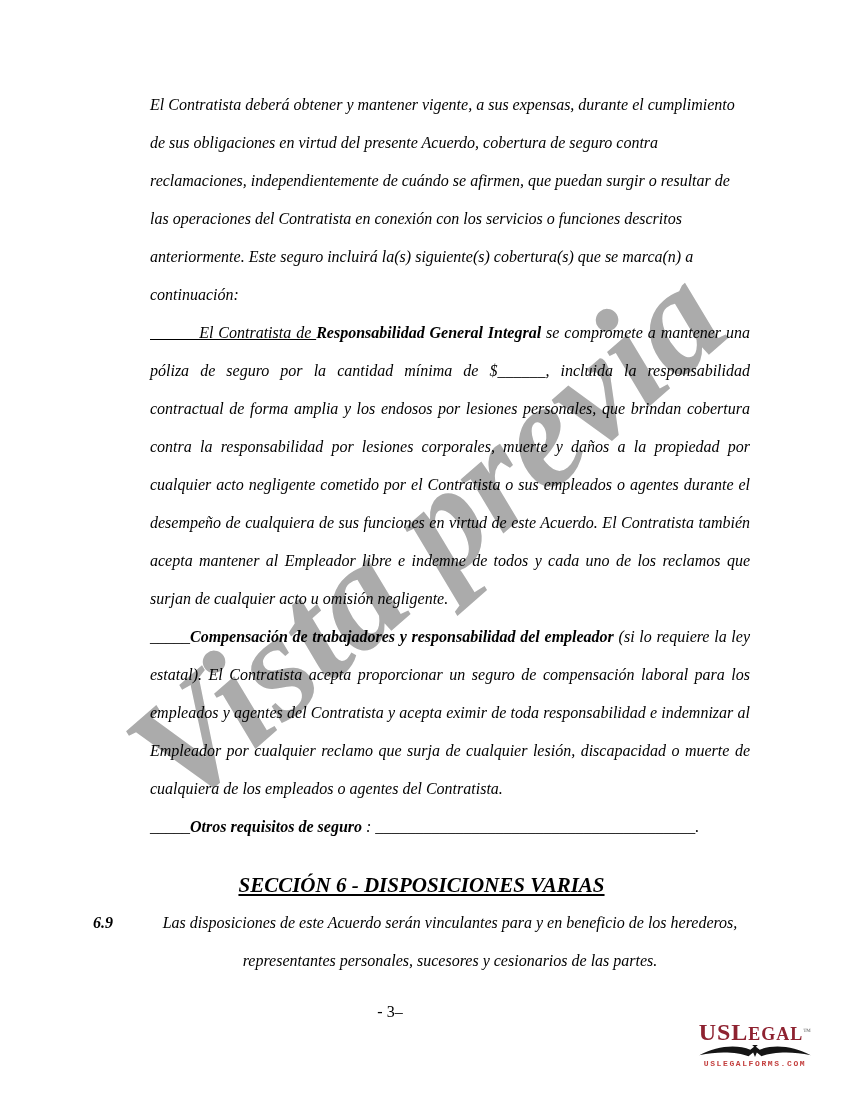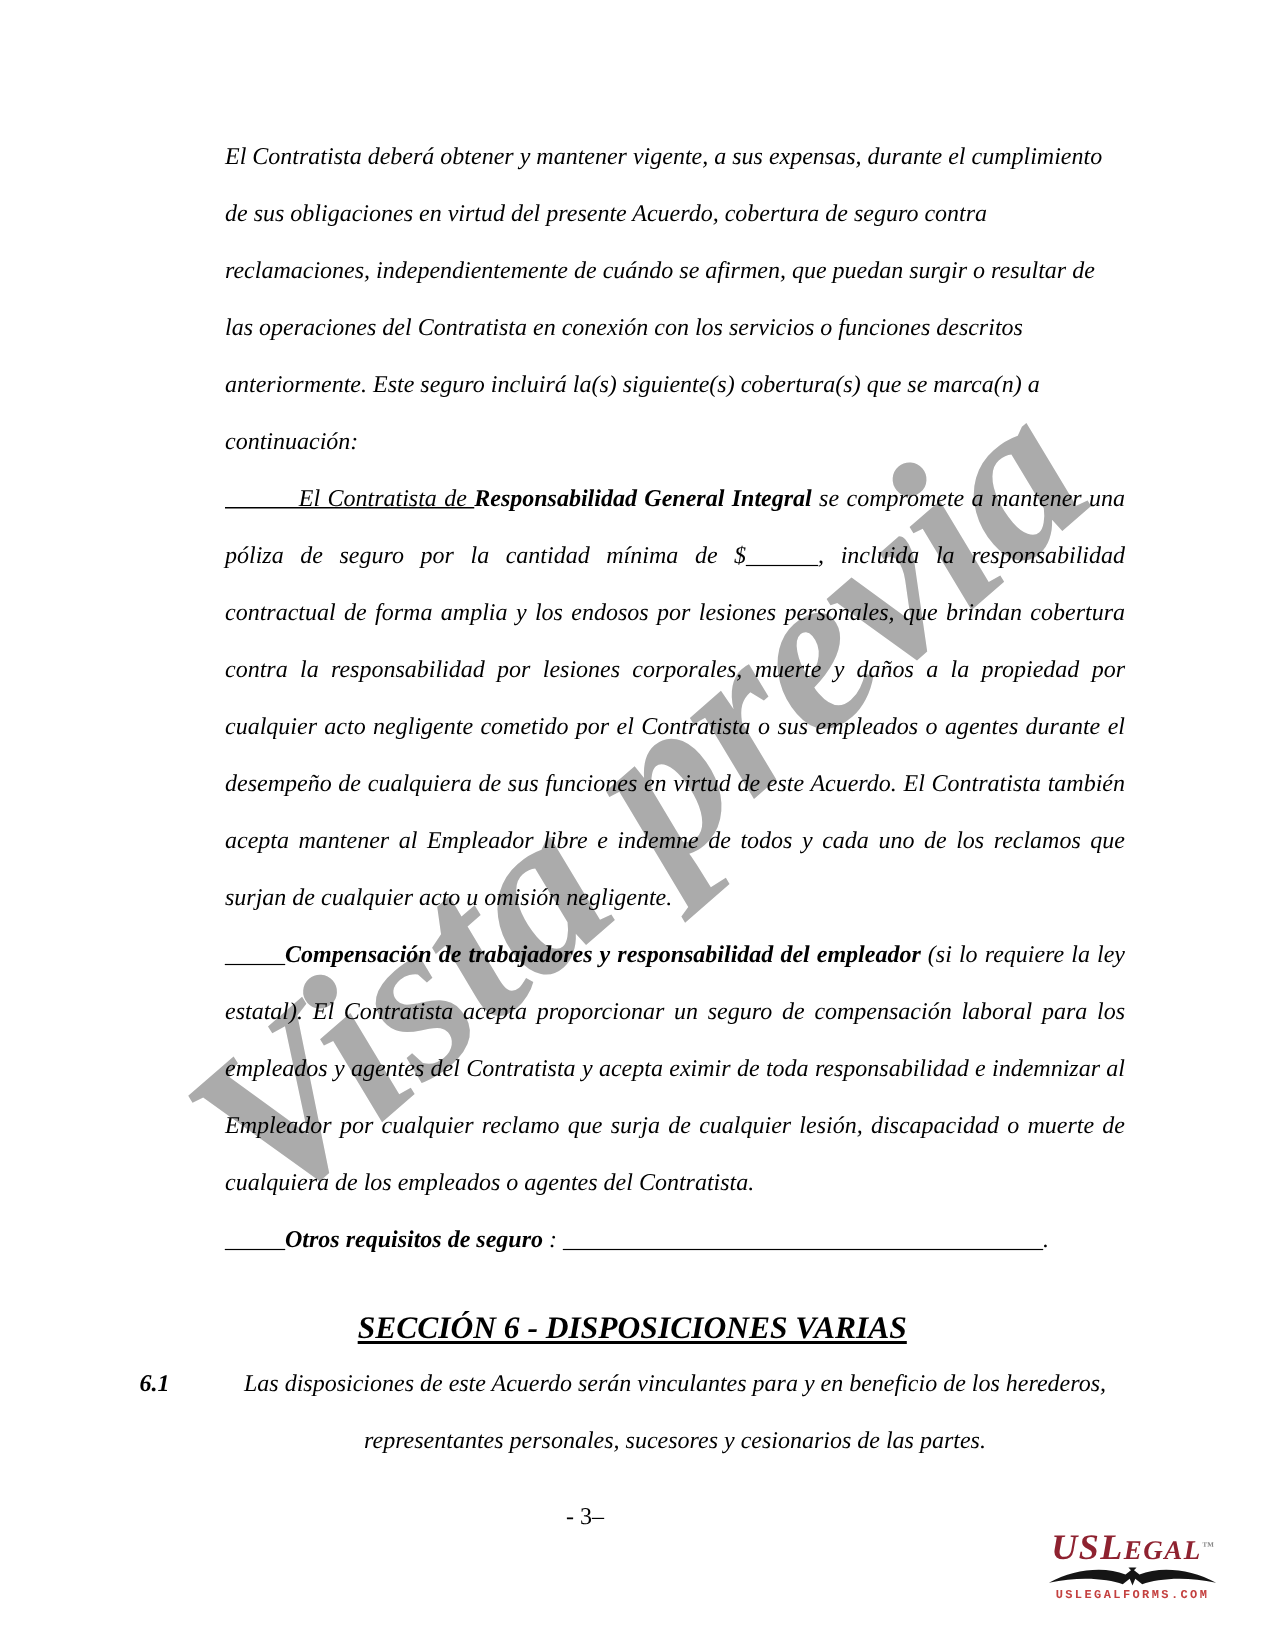--- a/index.html
+++ b/index.html
@@ -30,21 +30,21 @@
   .clause-num{font-weight:bold;width:57px;flex:none;}
   .clause-text{margin:0;width:600px;text-align:center;}
   .page-number{
     position:absolute;top:1003px;left:0;width:780px;text-align:center;
     font-size:16px;z-index:2;
   }
   .logo{
     position:absolute;right:30px;bottom:32px;text-align:center;z-index:2;width:130px;
   }
   .logo-line1{
-    color:#8e2230;font-weight:bold;letter-spacing:1px;line-height:26px;white-space:nowrap;font-style:italic;
+    color:#8e2230;font-weight:bold;letter-spacing:1px;line-height:26px;white-space:nowrap;
   }
   .logo-lg{font-size:24px;}
   .logo-sm{font-size:18px;}
   .logo-tm{font-size:8px;color:#8a8a8a;vertical-align:super;letter-spacing:0;}
   .eagle{display:block;margin:-3px auto 1px;width:112px;height:13px;}
   .logo-site{
     font-family:Liberation Mono, monospace;font-size:8px;font-weight:bold;
     color:#c4403f;letter-spacing:1.6px;white-space:nowrap;
   }
 </style>
@@ -61,21 +61,21 @@
 
     <p class="body just"><span class="ul">&nbsp;&nbsp;&nbsp;&nbsp;&nbsp;&nbsp;&nbsp;&nbsp;&nbsp;&nbsp;El Contratista de&nbsp;</span><span class="b">Responsabilidad General Integral</span><span> se compromete a mantener una póliza de seguro por la cantidad mínima de $______, incluida la responsabilidad contractual de forma amplia y los endosos por lesiones personales, que brindan cobertura contra la responsabilidad por lesiones corporales, muerte y daños a la propiedad por cualquier acto negligente cometido por el Contratista o sus empleados o agentes durante el desempeño de cualquiera de sus funciones en virtud de este Acuerdo. El Contratista también acepta mantener al Empleador libre e indemne de todos y cada uno de los reclamos que surjan de cualquier acto u omisión negligente.</span></p>
 
     <p class="body just"><span>_____</span><span class="b">Compensación de trabajadores y responsabilidad del empleador</span><span> (si lo requiere la ley estatal). El Contratista acepta proporcionar un seguro de compensación laboral para los empleados y agentes del Contratista y acepta eximir de toda responsabilidad e indemnizar al Empleador por cualquier reclamo que surja de cualquier lesión, discapacidad o muerte de cualquiera de los empleados o agentes del Contratista.</span></p>
 
     <p class="body"><span>_____</span><span class="b">Otros requisitos de seguro</span><span> : </span><span>________________________________________</span><span>.</span></p>
 
     <h2 class="section-heading">SECCIÓN 6 - DISPOSICIONES VARIAS</h2>
 
     <div class="clause">
-      <span class="clause-num">6.1</span>
+      <span class="clause-num">6.9</span>
       <p class="clause-text">Las disposiciones de este Acuerdo serán vinculantes para y en beneficio de los herederos, representantes personales, sucesores y cesionarios de las partes.</p>
     </div>
 
   </div>
 
   <div class="page-number">- 3–</div>
 
   <div class="logo">
     <div class="logo-line1"><span class="logo-lg">USL</span><span class="logo-sm">EGAL</span><span class="logo-tm">™</span></div>
     <svg class="eagle" viewBox="0 0 120 14" xmlns="http://www.w3.org/2000/svg">

